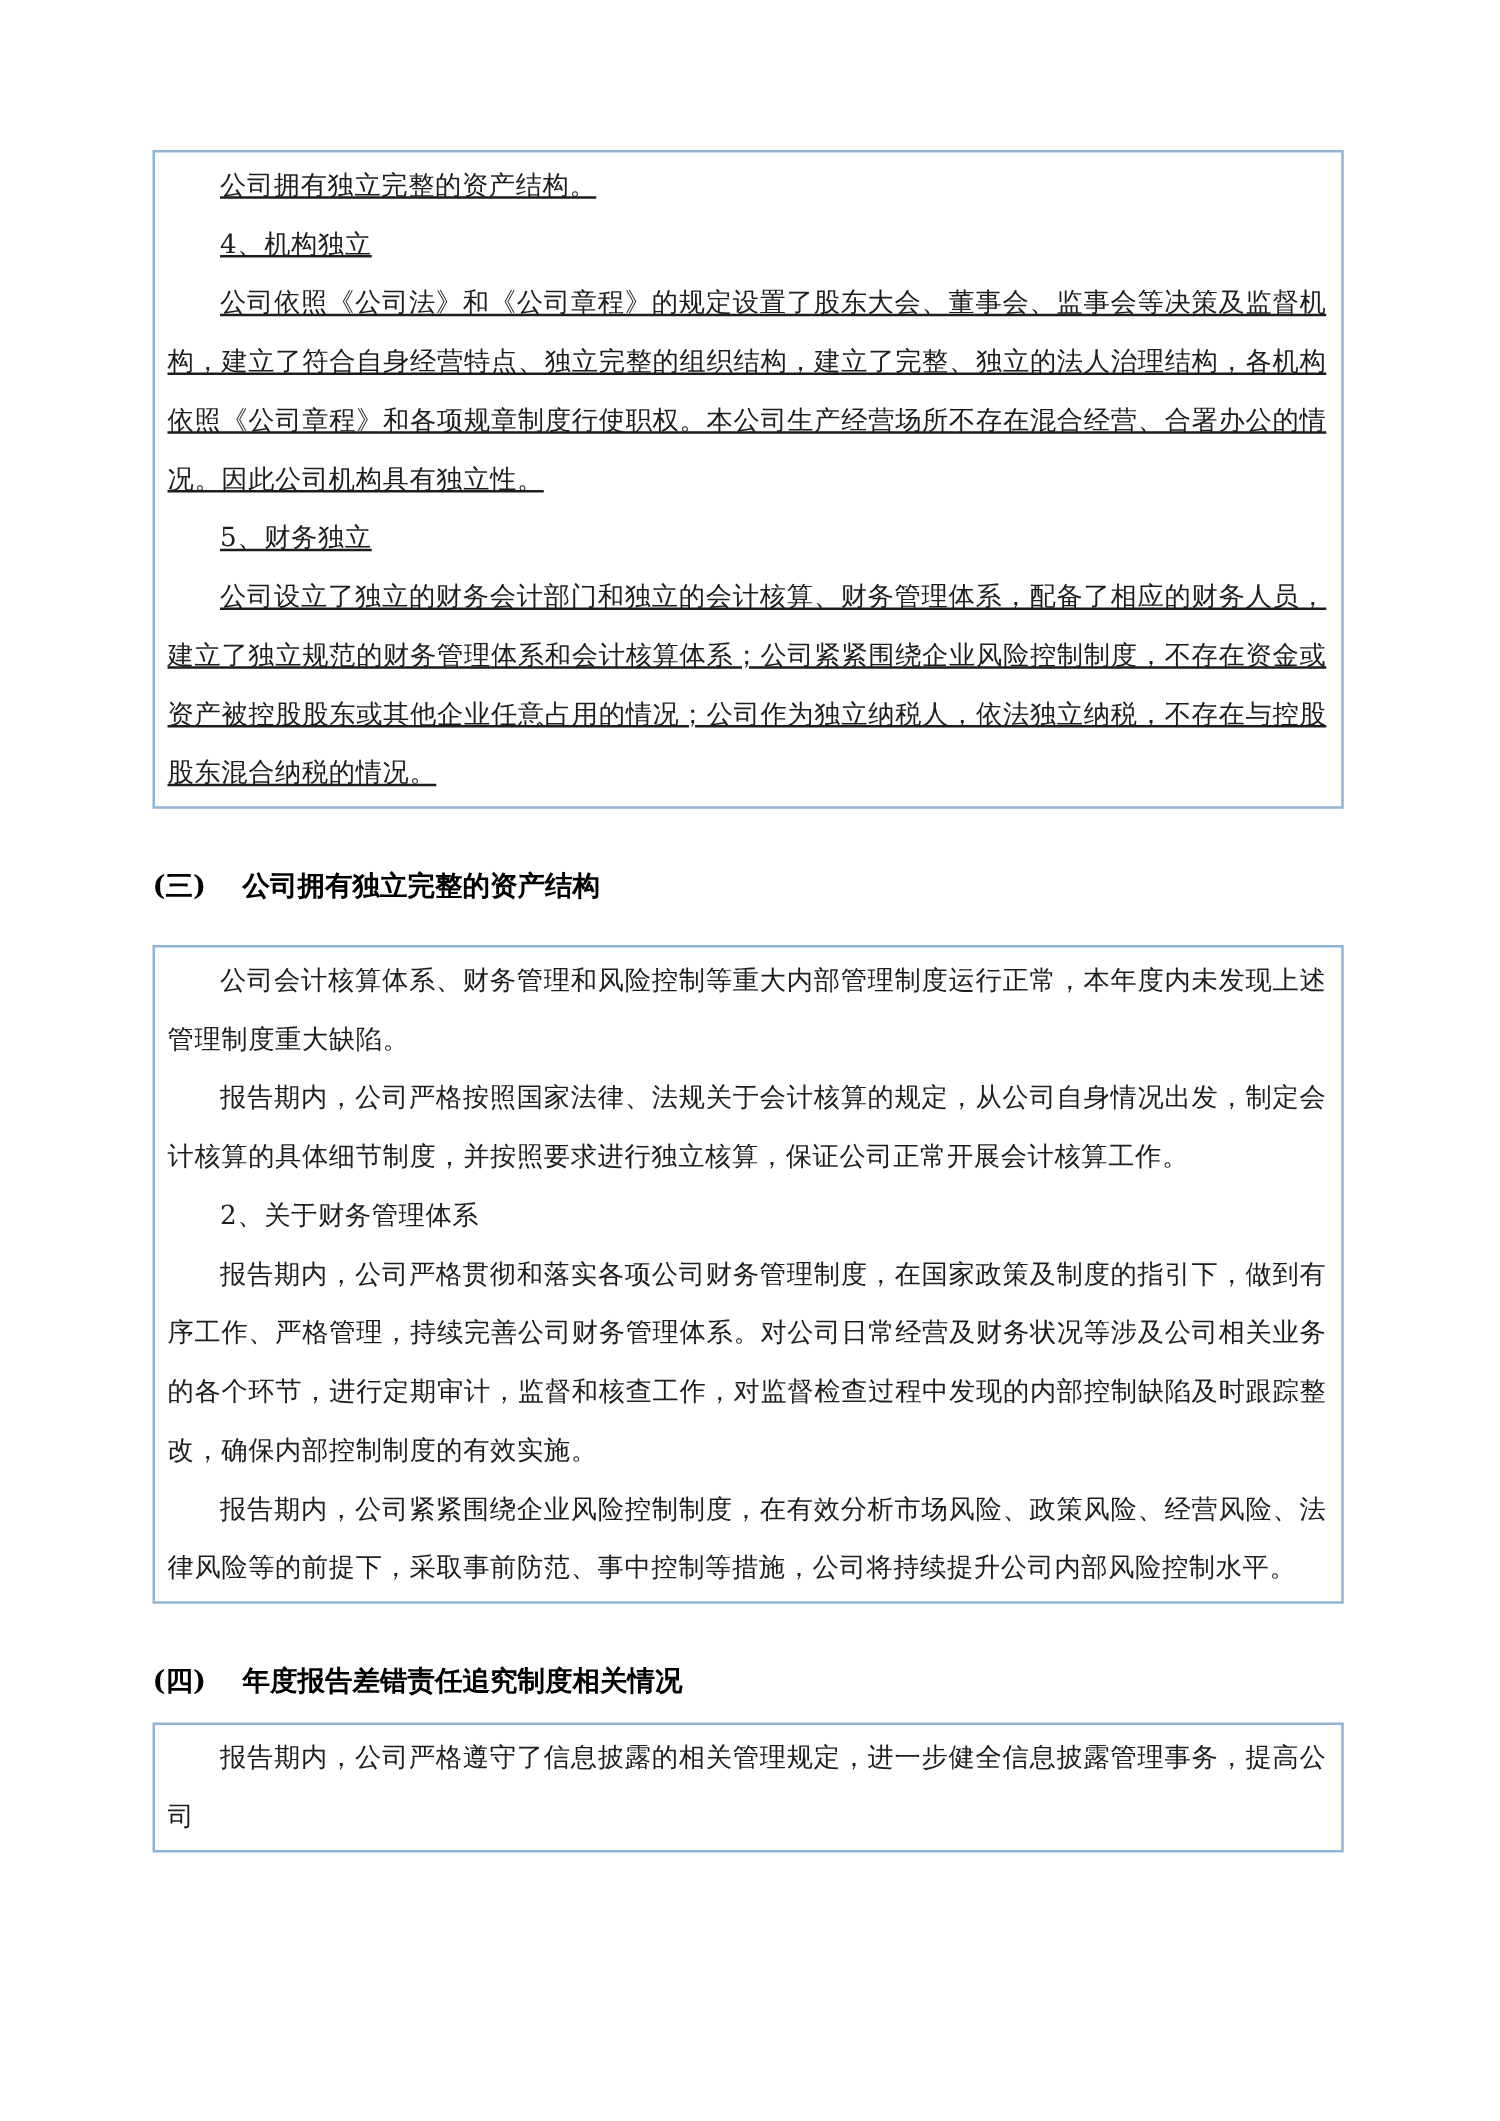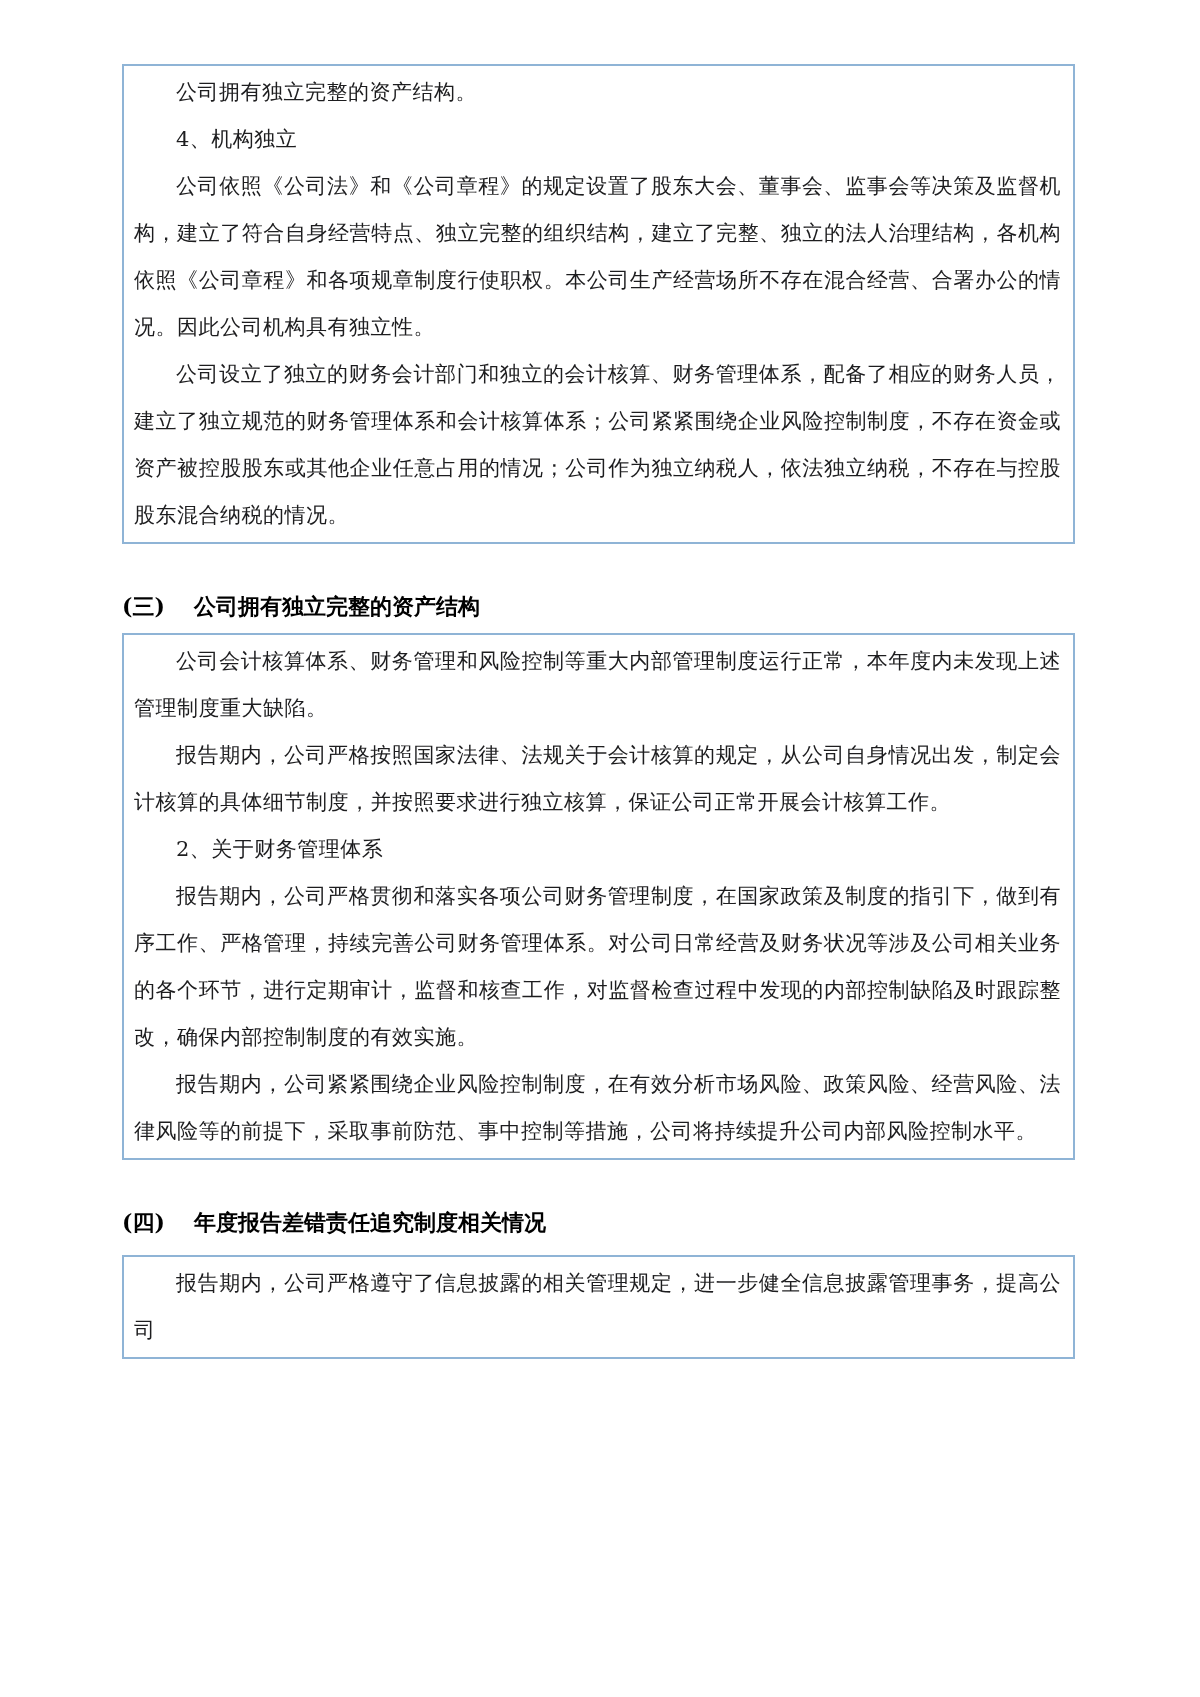--- a/index.html
+++ b/index.html
@@ -21,22 +21,22 @@
     top: 0;
     width: 953px;
   }
   .bordered-box {
     box-sizing: border-box;
     width: 953px;
     border: 2px solid var(--border-color, #8fb4d6);
     padding: 3px 12px 3px 10px;
     background: #ffffff;
   }
-  .box-1 { margin-top: 64px; }
-  .box-2 { margin-top: 11px; }
+  .box-1 { margin-top: 120px; text-decoration: underline; }
+  .box-2 { margin-top: 31px; }
   .box-3 { margin-top: 17px; }
   .para {
     margin: 0;
     font-size: 21px;
     line-height: 47px;
     text-indent: 2em;
     text-align: justify;
     text-justify: inter-ideograph;
     letter-spacing: 0.5px;
   }
@@ -59,20 +59,21 @@
 </style>
 </head>
 <body>
 
 <div class="content-col">
 
   <section class="bordered-box box-1">
     <p class="para">公司拥有独立完整的资产结构。</p>
     <p class="para">4、机构独立</p>
     <p class="para">公司依照《公司法》和《公司章程》的规定设置了股东大会、董事会、监事会等决策及监督机构，建立了符合自身经营特点、独立完整的组织结构，建立了完整、独立的法人治理结构，各机构依照《公司章程》和各项规章制度行使职权。本公司生产经营场所不存在混合经营、合署办公的情况。因此公司机构具有独立性。</p>
+    <p class="para">5、财务独立</p>
     <p class="para">公司设立了独立的财务会计部门和独立的会计核算、财务管理体系，配备了相应的财务人员，建立了独立规范的财务管理体系和会计核算体系；公司紧紧围绕企业风险控制制度，不存在资金或资产被控股股东或其他企业任意占用的情况；公司作为独立纳税人，依法独立纳税，不存在与控股股东混合纳税的情况。</p>
   </section>
 
   <div class="section-heading">
     <span class="h-label">(三)</span>
     <span class="h-title">公司拥有独立完整的资产结构</span>
   </div>
 
   <section class="bordered-box box-2">
     <p class="para">公司会计核算体系、财务管理和风险控制等重大内部管理制度运行正常，本年度内未发现上述管理制度重大缺陷。</p>

